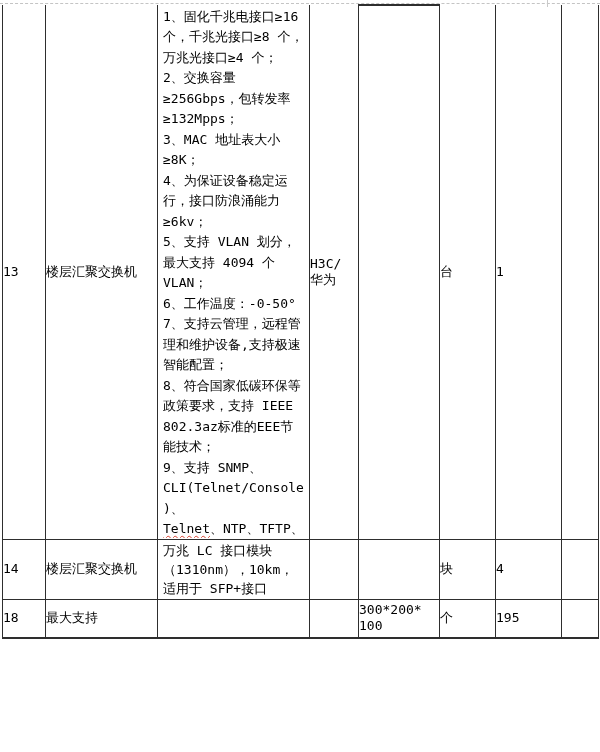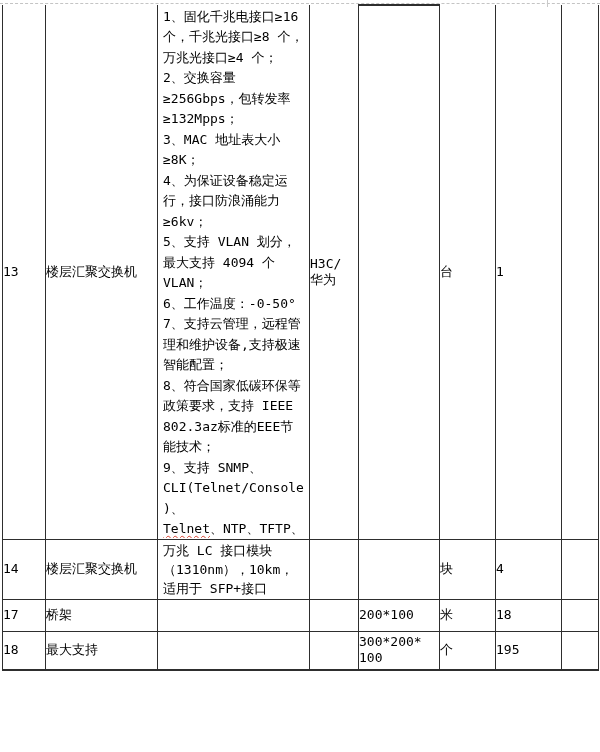--- a/index.html
+++ b/index.html
@@ -121,30 +121,20 @@
           </td>
       <td class="brand"></td>
       <td class="model"></td>
       <td class="unit">块</td>
       <td class="qty">4</td>
       <td class="blank"></td>
     </tr>
 
 
 
-    <tr style="height:32px">
-      <td class="no">17</td>
-      <td class="name">桥架</td>
-      <td class="spec"></td>
-      <td class="brand"></td>
-      <td class="model">200*100</td>
-      <td class="unit">米</td>
-      <td class="qty">18</td>
-      <td class="blank"></td>
-    </tr>
 
     <tr class="last-row" style="height:39px">
       <td class="no">18</td>
       <td class="name">最大支持</td>
       <td class="spec"></td>
       <td class="brand"></td>
       <td class="model">300*200*
 100</td>
       <td class="unit">个</td>
       <td class="qty">195</td>

